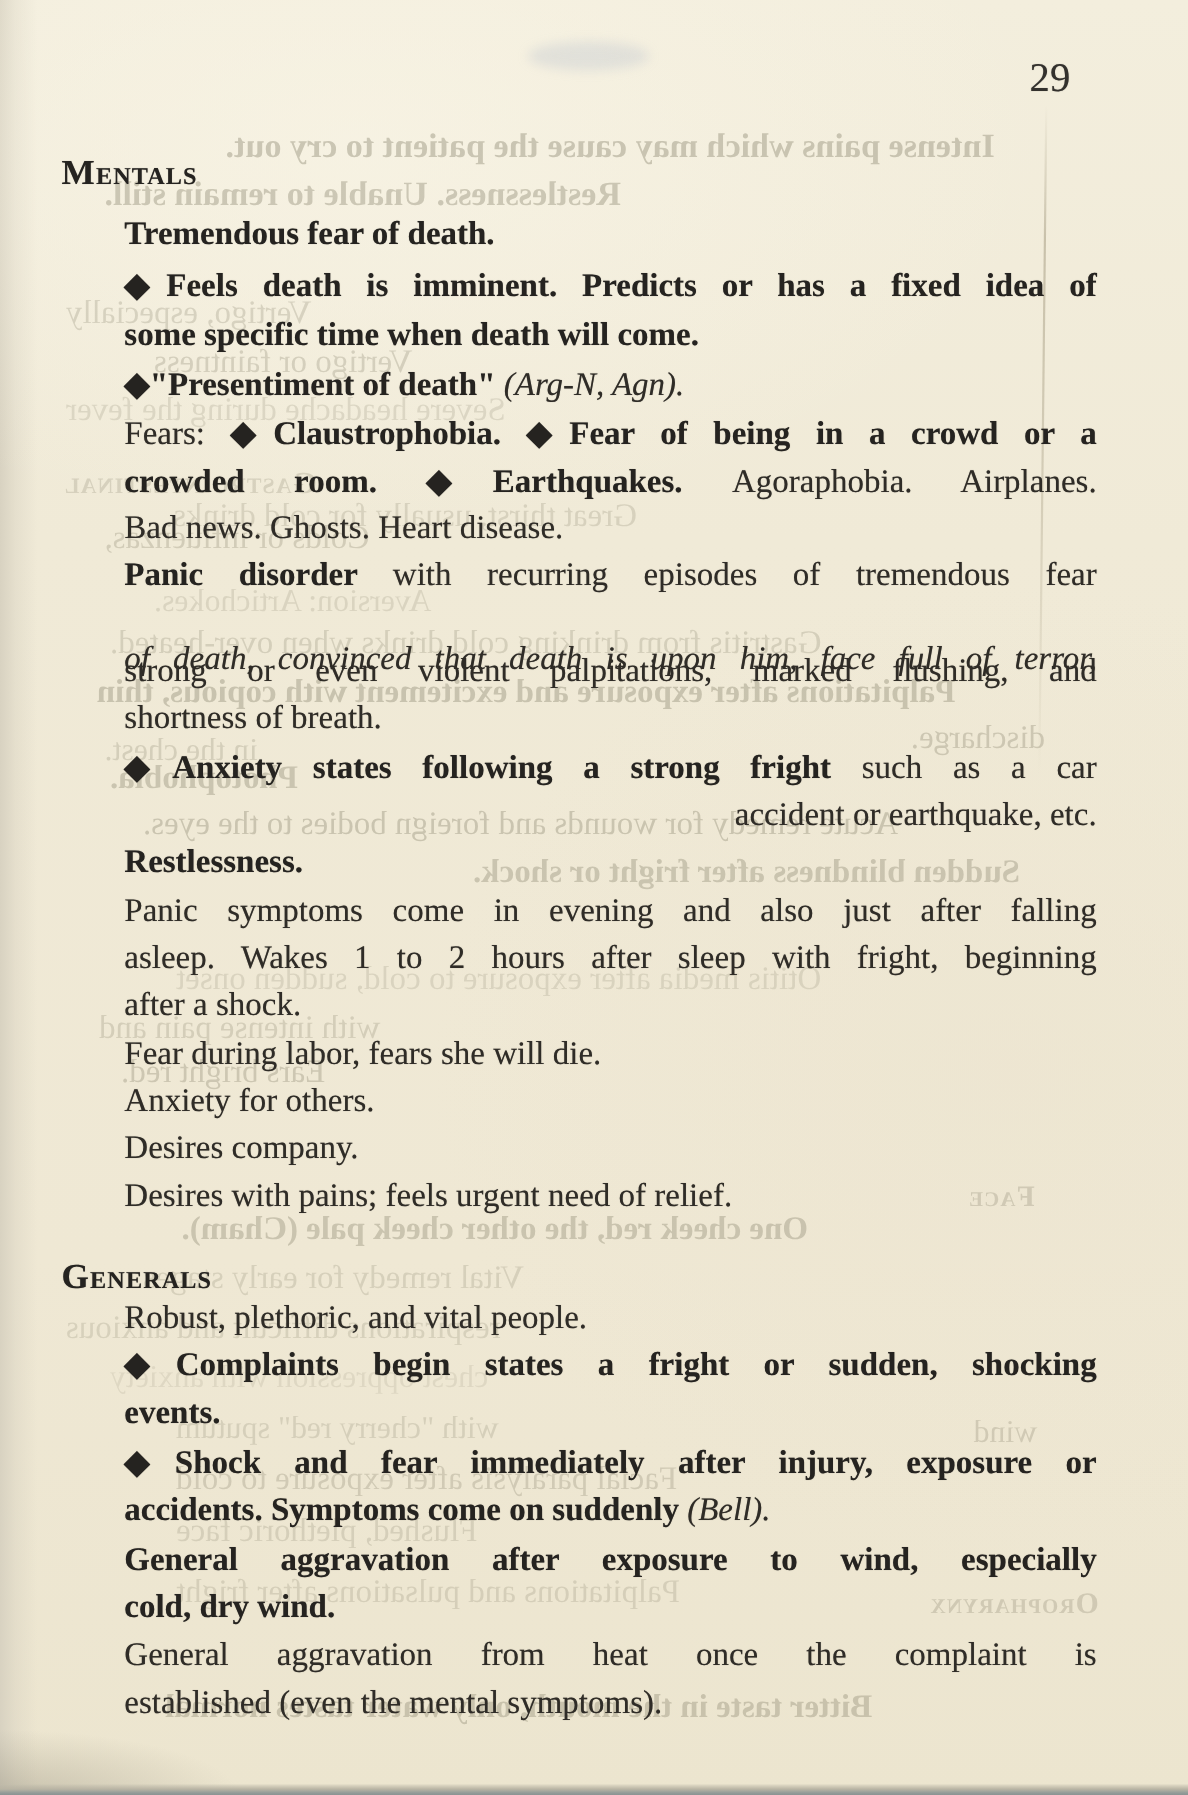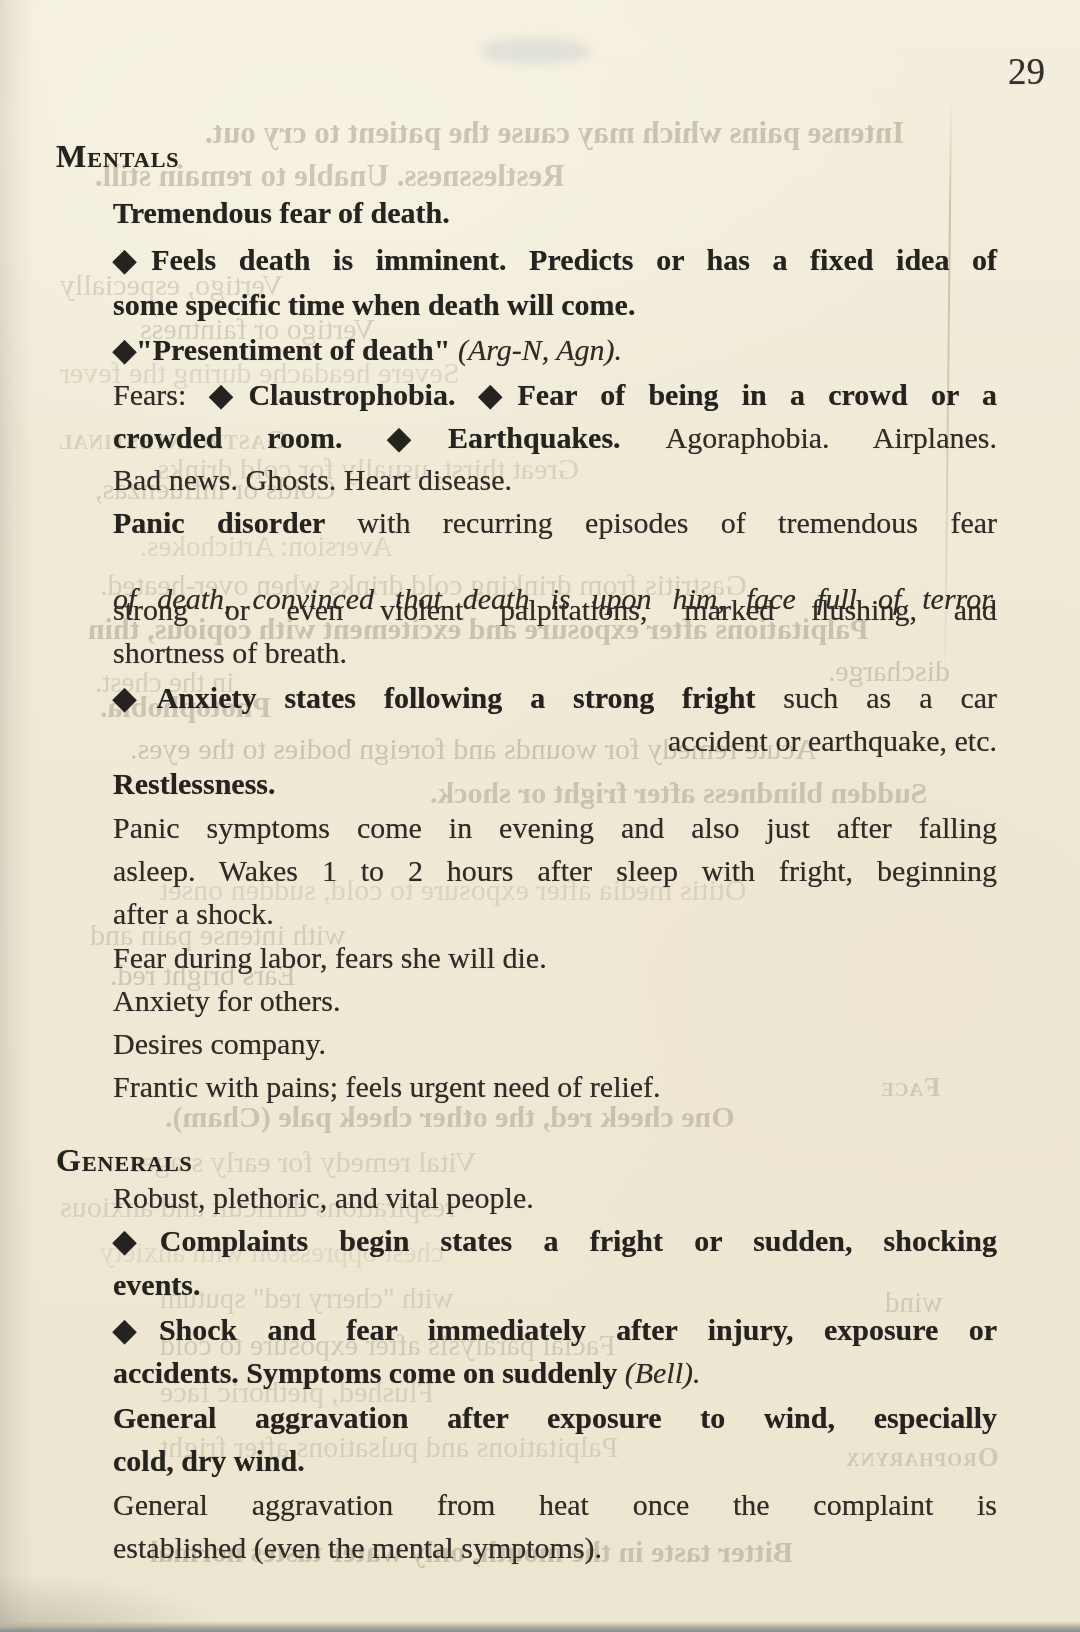--- a/index.html
+++ b/index.html
@@ -24,21 +24,21 @@
   .line.heading{
     left:56px;font-variant:small-caps;font-weight:bold;font-size:32px;
     letter-spacing:1px;color:#2b2925;
   }
   .title{
     position:absolute;top:58px;left:0;width:1054px;text-align:center;
     font-family:"Liberation Sans", sans-serif;font-size:30px;letter-spacing:2.5px;
     color:#393c3f;text-shadow:0 0 .8px rgba(57,60,63,.5);
   }
   .pagenum{
-    position:absolute;top:50px;left:1008px;font-size:37px;color:#33312d;
+    position:absolute;top:50px;left:936px;font-size:37px;color:#33312d;
     text-shadow:0 0 .8px rgba(51,49,45,.5);
   }
   .bleed{
     position:absolute;transform:scaleX(-1);white-space:nowrap;
     color:#8f8a74;filter:blur(.7px);
   }
   .bleed.caps{font-variant:small-caps;letter-spacing:1px;}
   .crease{
     position:absolute;left:947px;top:95px;width:2px;height:610px;
     background:linear-gradient(180deg, rgba(150,140,112,0) 0%, rgba(150,140,112,.45) 20%, rgba(150,140,112,.3) 60%, rgba(150,140,112,0) 100%);
@@ -112,21 +112,21 @@
       <div class="line" style="top: 633px;"><span class="">shortness of breath.</span></div>
       <div class="line just" style="top: 678px;"><span class="b ">◆Anxiety states following a strong fright </span><span class="">such as a car</span></div>
       <div class="line" style="top: 721px; text-align: right;"><span class="">accident or earthquake, etc.</span></div>
       <div class="line" style="top: 764px;"><span class="b ">Restlessness.</span></div>
       <div class="line just" style="top: 808px;"><span class="">Panic symptoms come in evening and also just after falling</span></div>
       <div class="line just" style="top: 851px;"><span class="">asleep. Wakes 1 to 2 hours after sleep with fright, beginning</span></div>
       <div class="line" style="top: 894px;"><span class="">after a shock.</span></div>
       <div class="line" style="top: 938px; font-family: Liberation Serif, serif;"><span class="">Fear during labor, fears she will die.</span></div>
       <div class="line" style="top: 981px;"><span class="">Anxiety for others.</span></div>
       <div class="line" style="top: 1024px;"><span class="">Desires company.</span></div>
-      <div class="line" style="top: 1067px;"><span class="">Frantic with pains; feels urgent need of relief.</span></div>
+      <div class="line" style="top: 1067px;"><span class="">Desires with pains; feels urgent need of relief.</span></div>
       <div class="line heading" style="top: 1128px; margin-top: 12px;"><span class="b ">Generals</span></div>
       <div class="line" style="top: 1178px;"><span class="">Robust, plethoric, and vital people.</span></div>
       <div class="line just" style="top: 1221px;"><span class="b ">◆Complaints begin states a fright or sudden, shocking</span></div>
       <div class="line" style="top: 1265px;"><span class="b ">events.</span></div>
       <div class="line just" style="top: 1310px;"><span class="b ">◆Shock and fear immediately after injury, exposure or</span></div>
       <div class="line" style="top: 1353px;"><span class="b ">accidents. Symptoms come on suddenly </span><span class="i">(Bell).</span></div>
       <div class="line just" style="top: 1398px;"><span class="b ">General aggravation after exposure to wind, especially</span></div>
       <div class="line" style="top: 1441px;"><span class="b ">cold, dry wind.</span></div>
       <div class="line just" style="top: 1485px;"><span class="">General aggravation from heat once the complaint is</span></div>
       <div class="line" style="top: 1528px;"><span class="">established (even the mental symptoms).</span></div>

